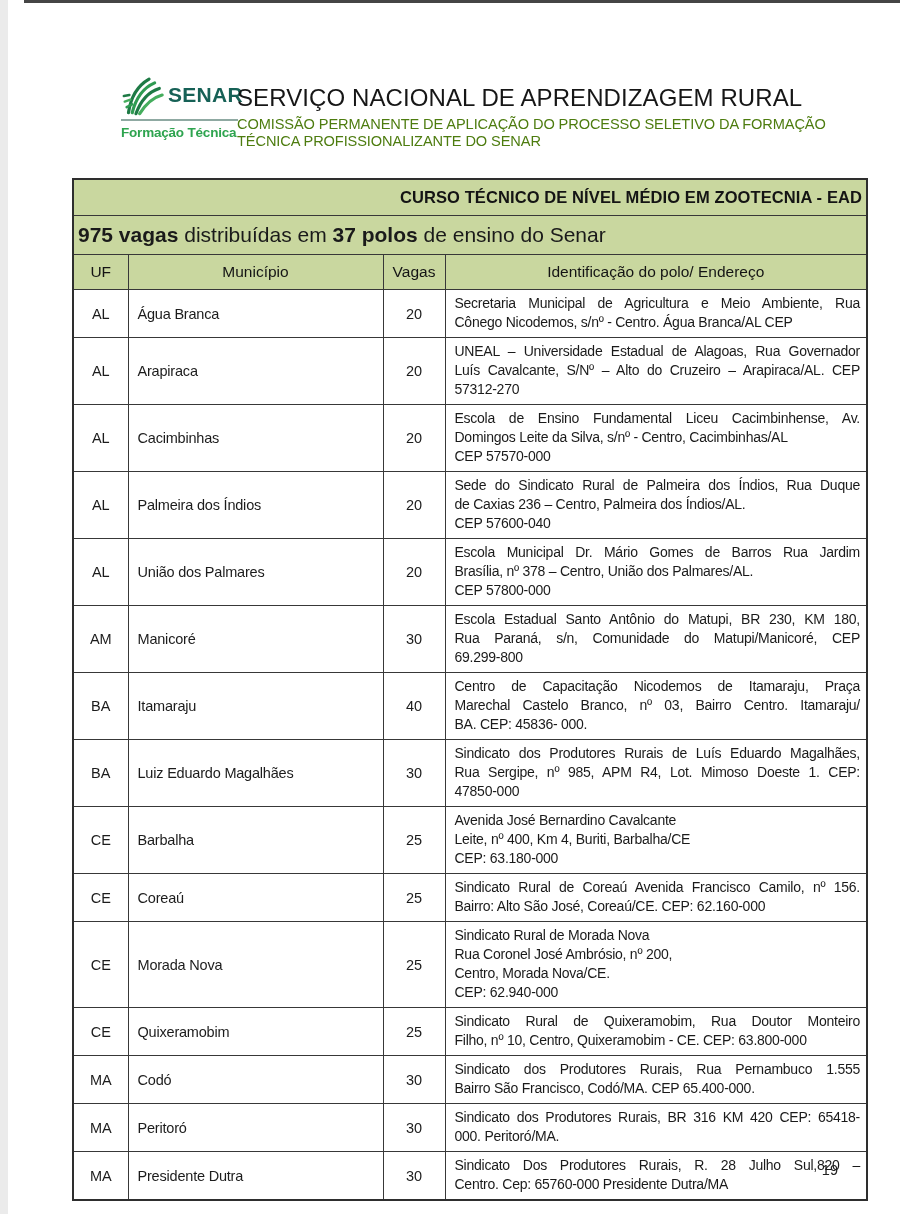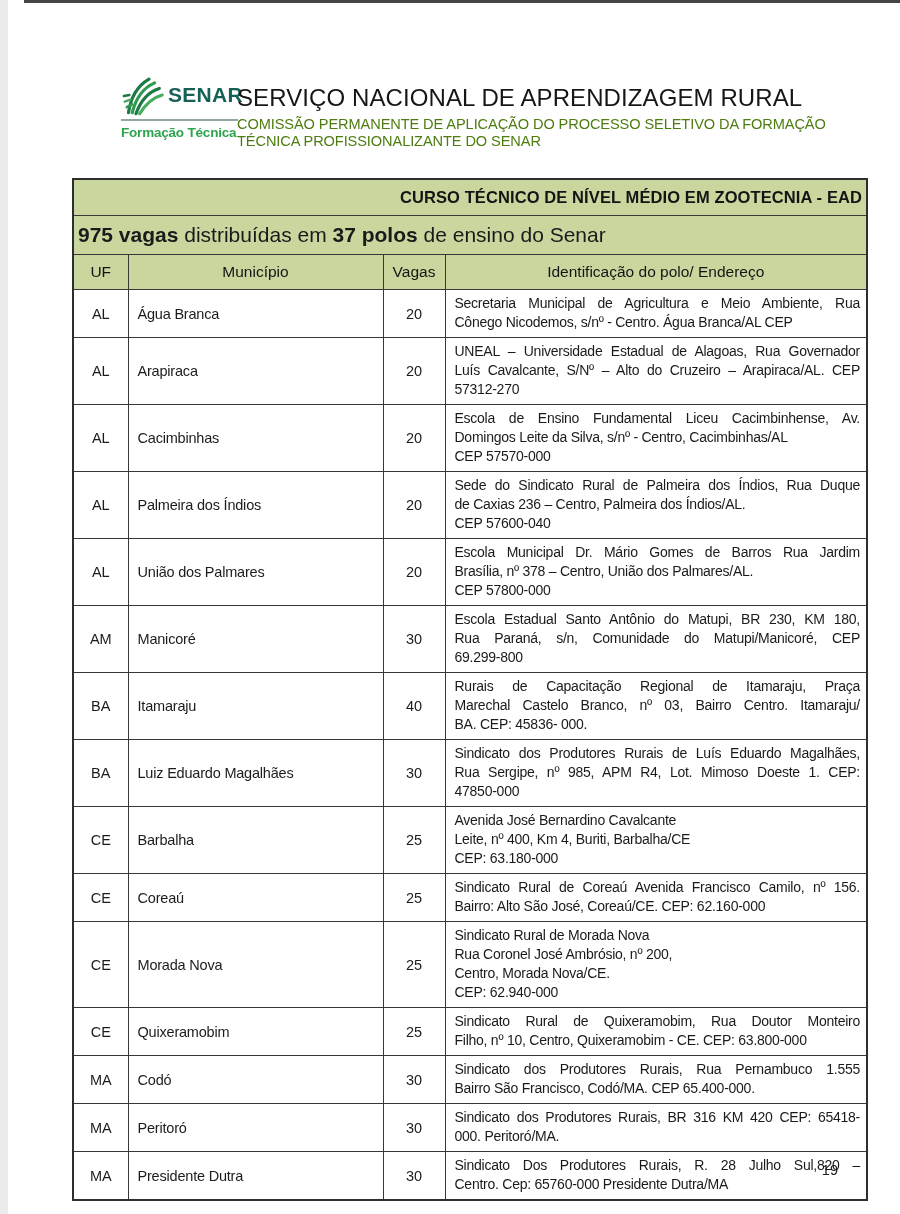--- a/index.html
+++ b/index.html
@@ -200,21 +200,21 @@
             <div class="addr-line stretch">Escola Estadual Santo Antônio do Matupi, BR 230, KM 180,</div>
             <div class="addr-line stretch">Rua Paraná, s/n, Comunidade do Matupi/Manicoré, CEP</div>
             <div class="addr-line">69.299-800</div>
           </td>
         </tr>
         <tr>
           <td class="uf">BA</td>
           <td class="mun">Itamaraju</td>
           <td class="vagas">40</td>
           <td class="addr">
-            <div class="addr-line stretch">Rurais de Capacitação Regional de Itamaraju, Praça</div>
+            <div class="addr-line stretch">Centro de Capacitação Nicodemos de Itamaraju, Praça</div>
             <div class="addr-line stretch">Marechal Castelo Branco, nº 03, Bairro Centro. Itamaraju/</div>
             <div class="addr-line">BA. CEP: 45836- 000.</div>
           </td>
         </tr>
         <tr>
           <td class="uf">BA</td>
           <td class="mun">Luiz Eduardo Magalhães</td>
           <td class="vagas">30</td>
           <td class="addr">
             <div class="addr-line stretch">Sindicato dos Produtores Rurais de Luís Eduardo Magalhães,</div>

